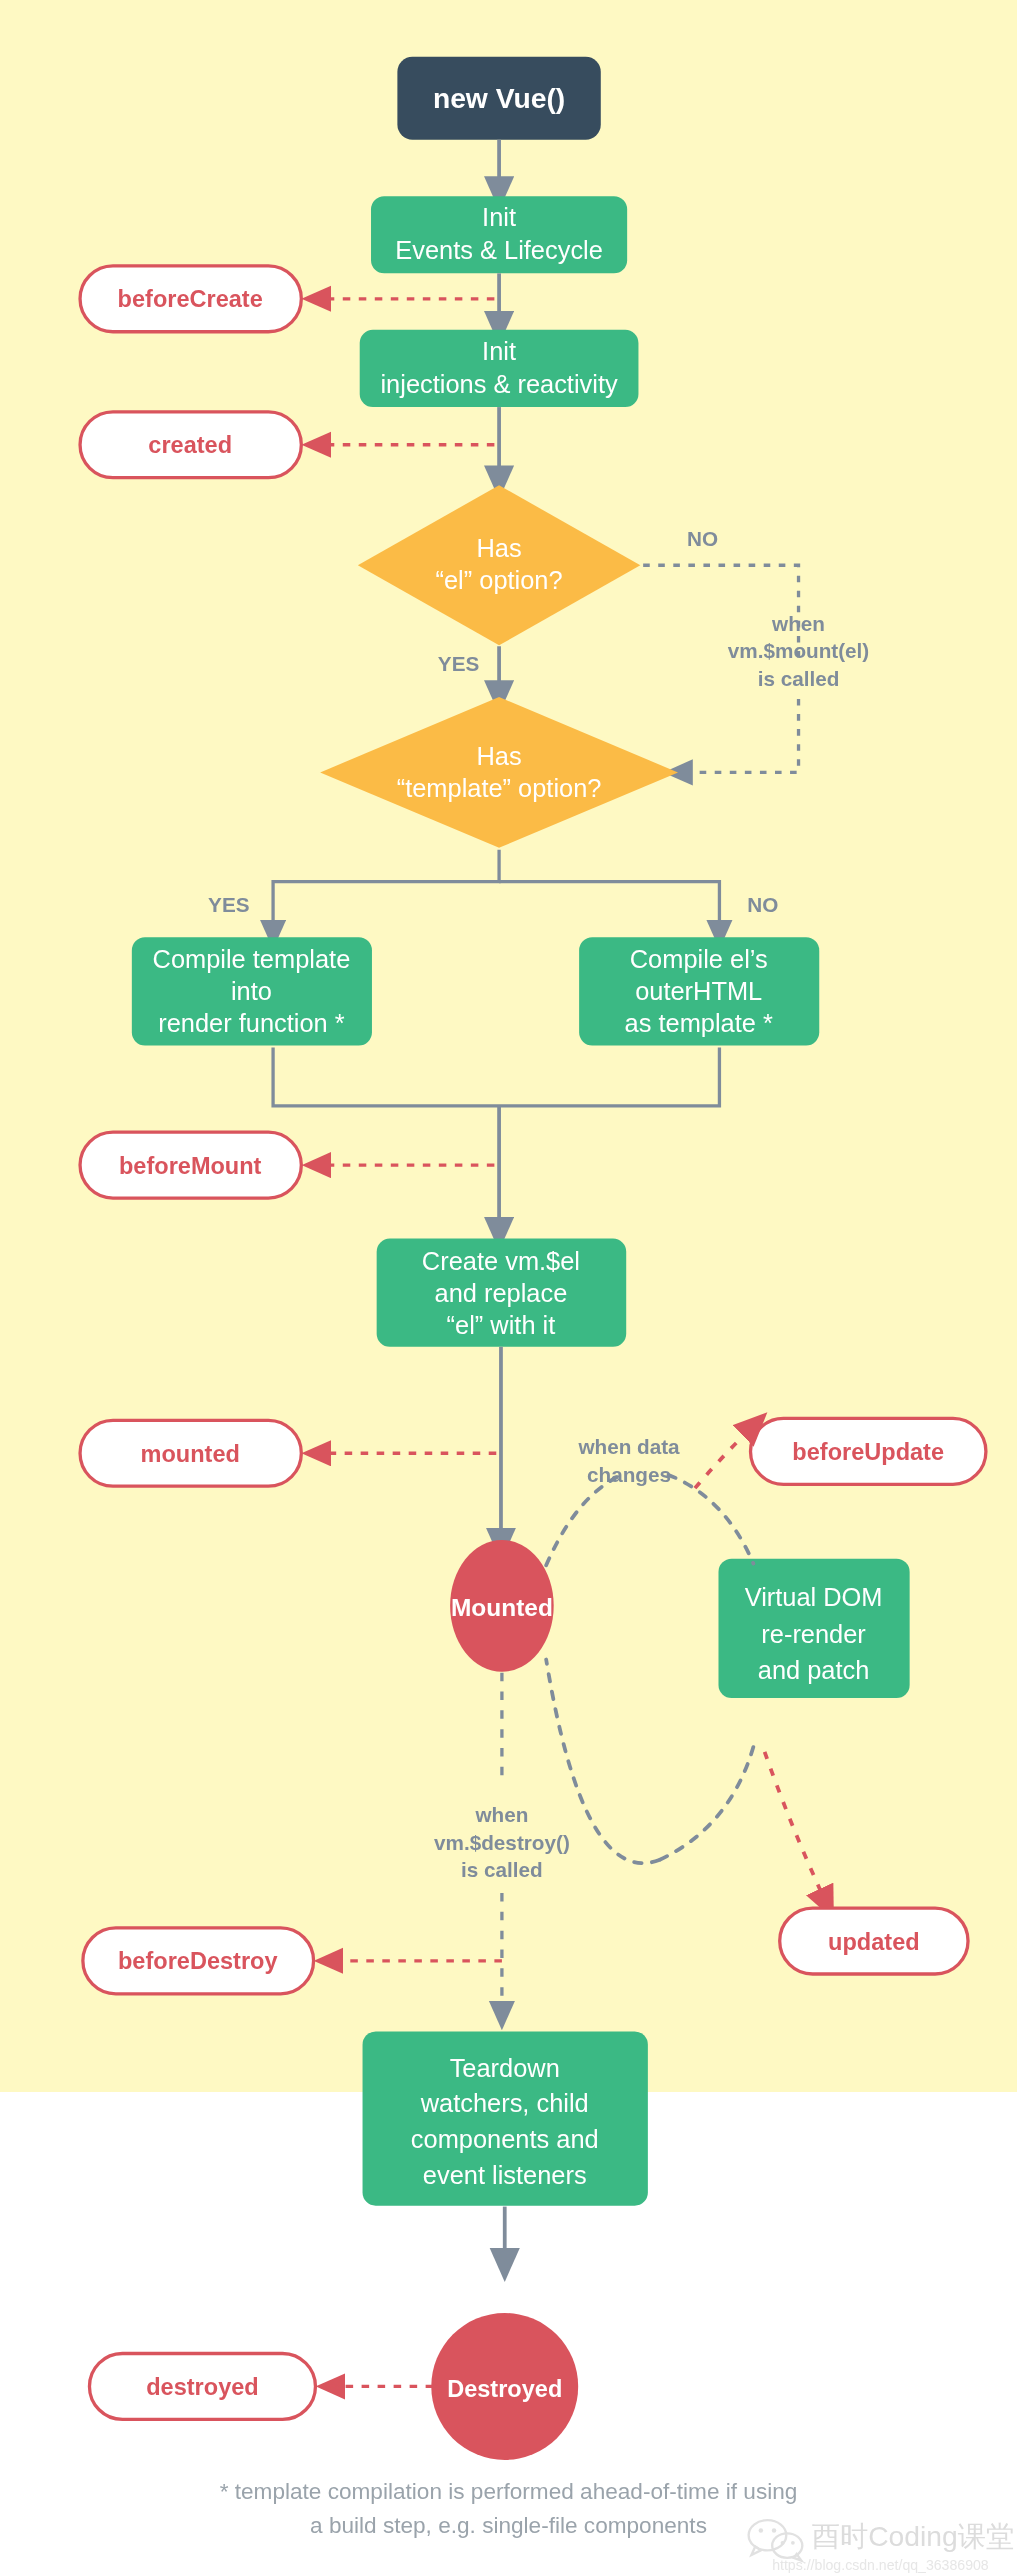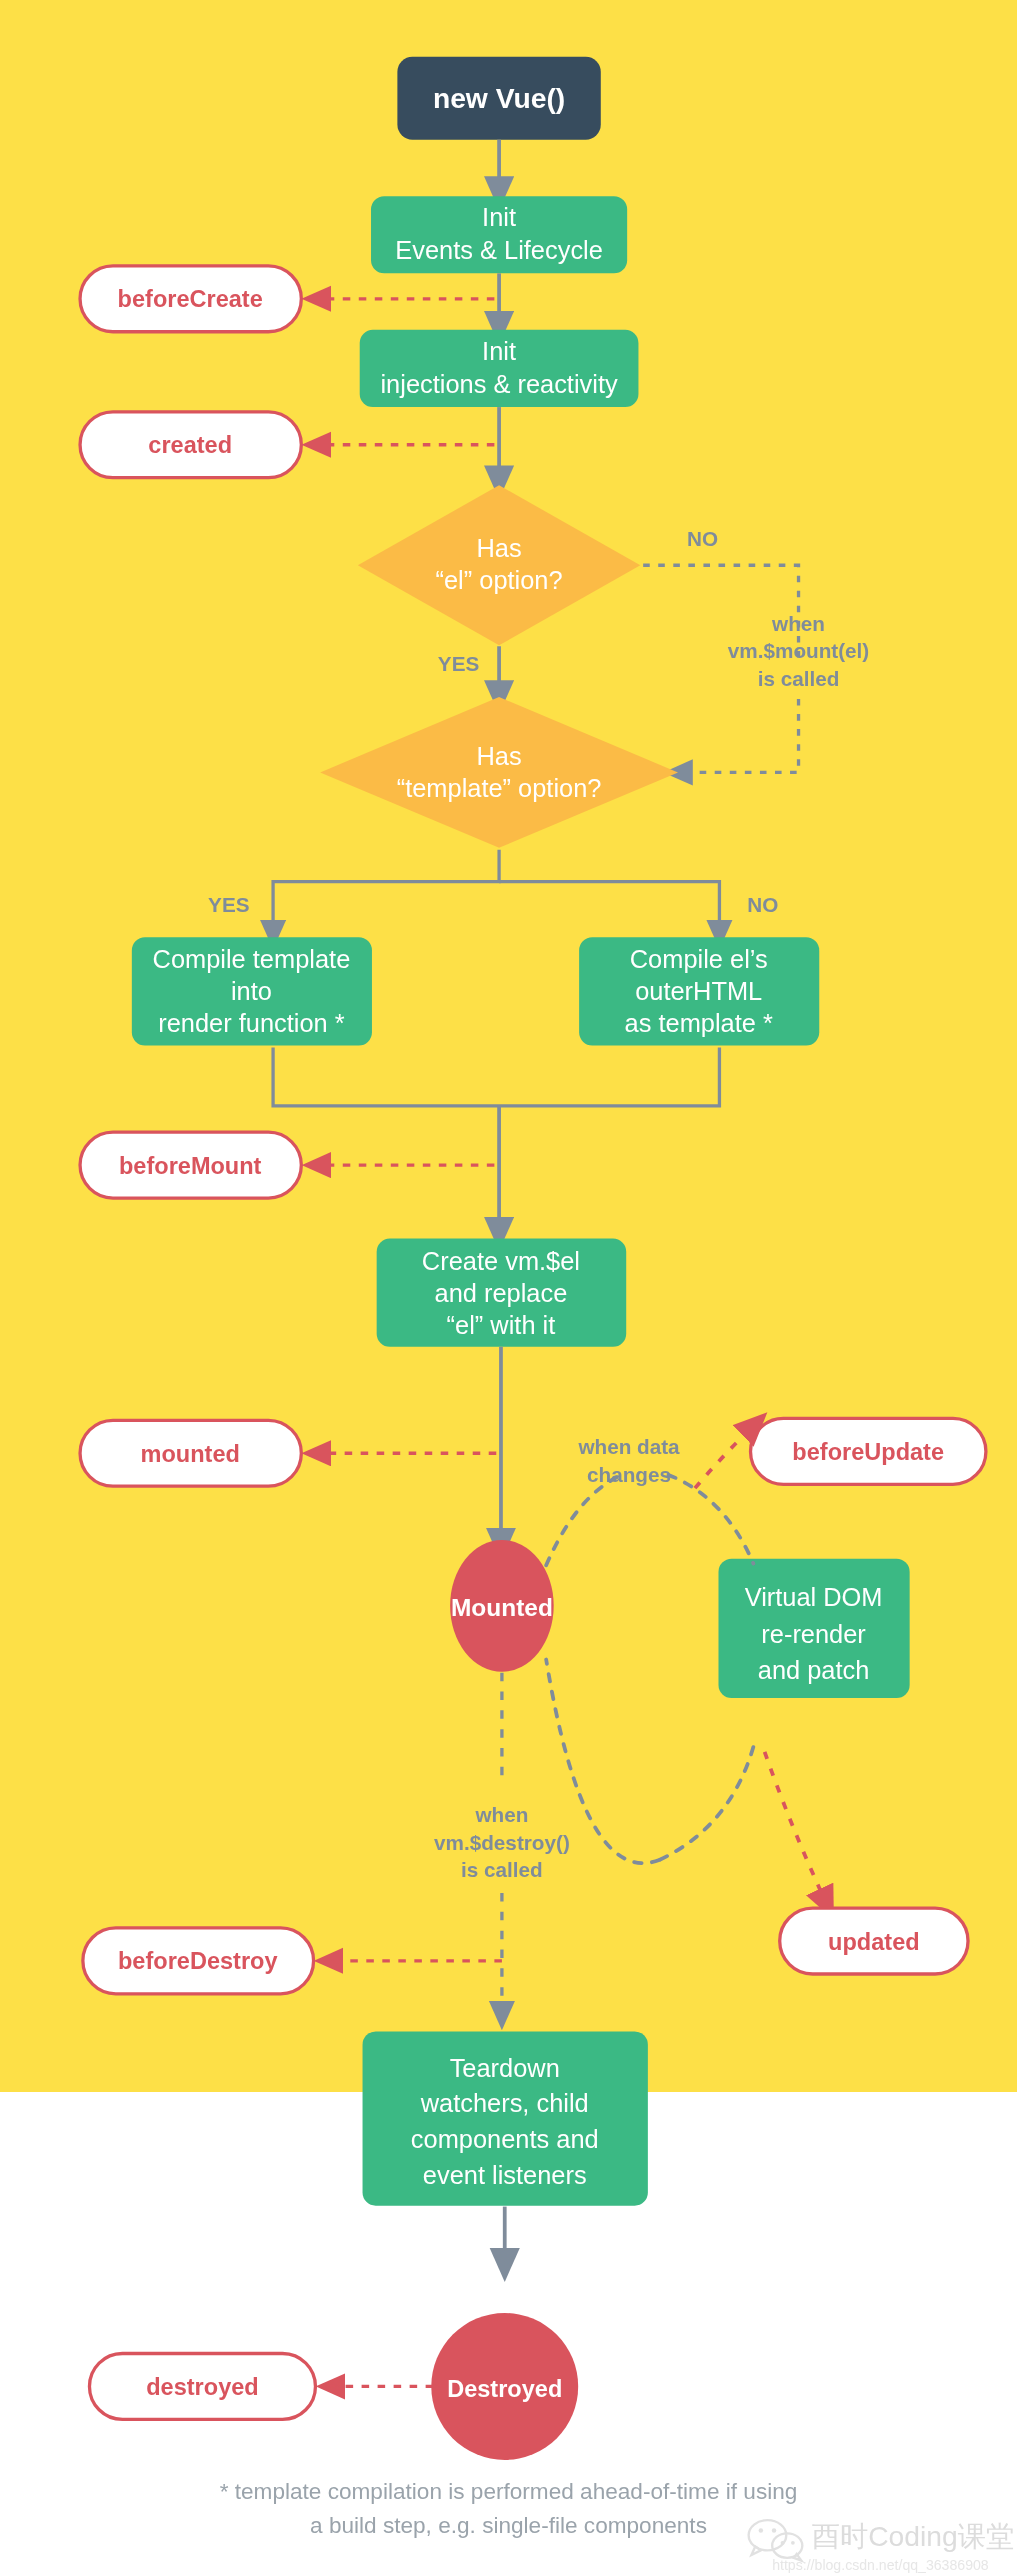--- a/index.html
+++ b/index.html
@@ -10,21 +10,21 @@
   body {
     width: 1017px;
     height: 2576px;
     font-family: "Liberation Sans", sans-serif;
     overflow: hidden;
   }
   #diagram-root {
     position: relative;
     width: 1017px;
     height: 2092px;
-    background: #fde047;
+    background: #fef9c3;
   }
   svg#flow {
     display: block;
     width: 1017px;
     height: 2576px;
   }
   .node-label {
     font-family: "Liberation Sans", sans-serif;
     fill: #ffffff;
     font-size: 27px;

